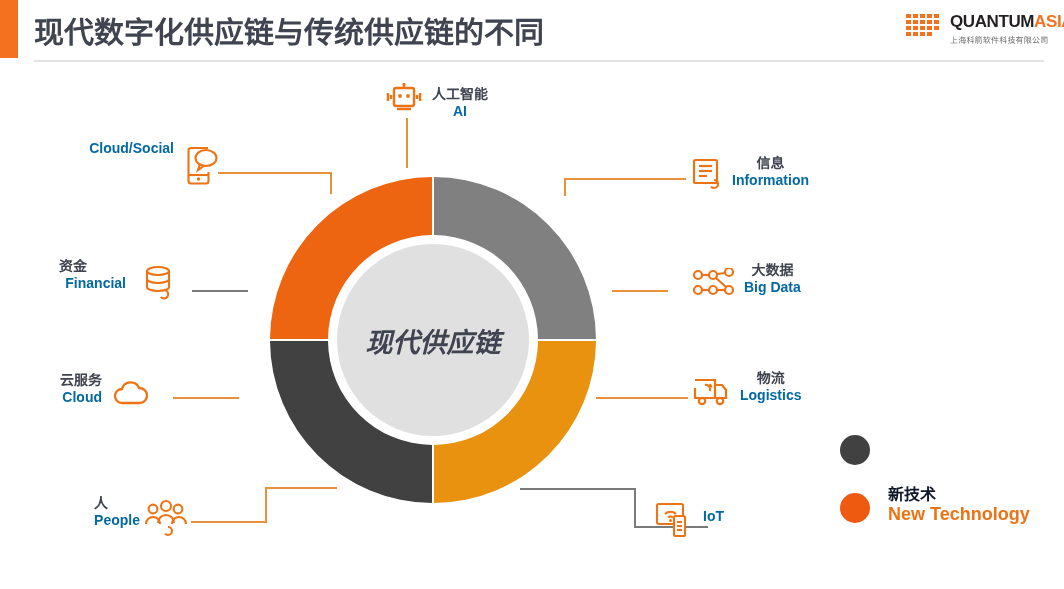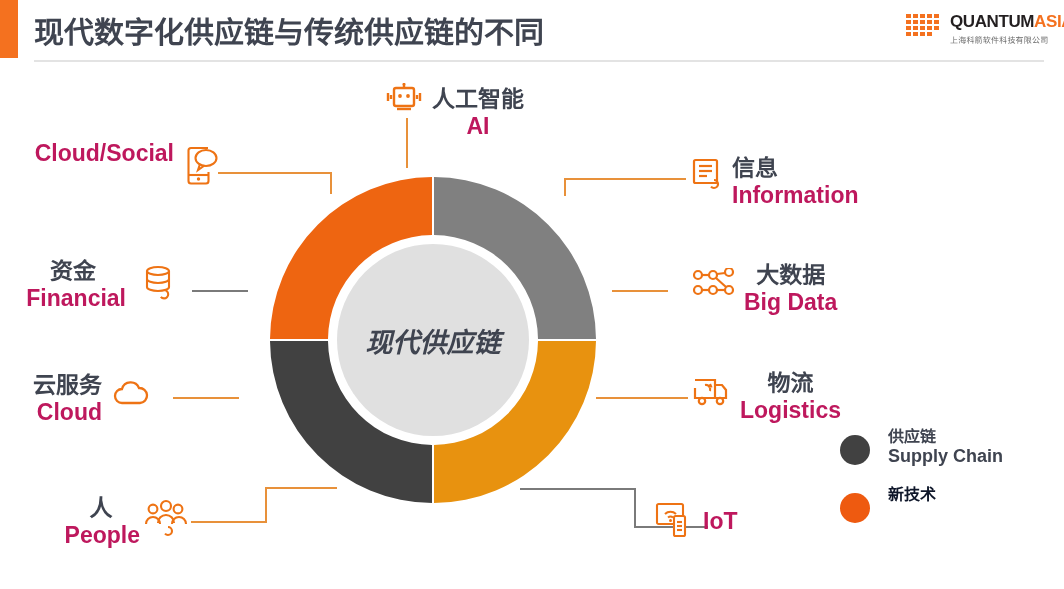--- a/index.html
+++ b/index.html
@@ -56,22 +56,22 @@
   #donut-center-text {
     position: absolute; left: 0; top: 0; width: 350px; height: 350px;
     display: flex; align-items: center; justify-content: center;
     font-size: 27px; font-weight: bold; color: #3F4450;
     pointer-events: none;
   }
 
   
   .node { position: absolute; }
   .node-text { white-space: nowrap; line-height: 1.18; }
-  .node-cn { font-size: 23px; font-weight: bold; color: #3F4450; }
-  .node-en { font-size: 23px; font-weight: bold; color: #be185d; }
+  .node-cn { font-size: 14px; font-weight: bold; color: #3F4450; }
+  .node-en { font-size: 14px; font-weight: bold; color: #0369a1; }
   .node-text.align-right { text-align: right; }
   .node-text.align-left  { text-align: left; }
 
   .icon { position: absolute; }
 
   
   .conn { position: absolute; }
   .conn-h { position: absolute; height: 2px; }
   .conn-v { position: absolute; width: 2px; }
   .c-orange { background: #E8913A; }
@@ -173,21 +173,21 @@
   <svg class="icon" style="left:0px; top:2px;" width="36" height="36" viewBox="0 0 36 36">
     <g fill="none" stroke="#EE7314" stroke-width="2.2">
       <rect x="4" y="3" width="23" height="23" rx="1.5"></rect>
       <line x1="9" y1="9" x2="22" y2="9"></line>
       <line x1="9" y1="14" x2="22" y2="14"></line>
       <line x1="9" y1="19" x2="17" y2="19"></line>
       <path d="M 24 23 a 4 4 0 0 1 4 4 a 4 4 0 0 1 -4 4 a 4 4 0 0 1 -3 -1.4"></path>
     </g>
   </svg>
   <div class="node-text align-left" style="position:absolute; left:42px; top:0px;">
-    <div class="node-cn" style="text-align:left">信息</div>
+    <div class="node-cn" style="text-align:center">信息</div>
     <div class="node-en">Information</div>
   </div>
 </div>
 
 <div class="conn-h c-orange" style="left:612px; top:290px; width:56px;"></div>
 <div class="node" style="left:692px; top:262px;">
   <svg class="icon" style="left:0px; top:6px;" width="44" height="30" viewBox="0 0 44 30">
     <g fill="none" stroke="#EE7314" stroke-width="2.2">
       <circle cx="6" cy="7" r="4"></circle>
         <circle cx="21" cy="7" r="4"></circle>
@@ -313,24 +313,21 @@
       <ellipse cx="20" cy="14" rx="10.5" ry="8" fill="#ffffff"></ellipse>
       <path d="M 14 20 L 12 26 L 18.5 21.5"></path>
     </g>
     <circle cx="12.5" cy="35" r="1.7" fill="#EE7314"></circle>
   </svg>
 </div>
 
 <div id="legend">
   <div class="legend-row">
     <div class="legend-dot" style="background:#414141;"></div>
-    <div class="legend-labels">
-      <div class="legend-cn" style="color:#3F4450;">供应链</div>
-      <div class="legend-en" style="color:#3F4450;">Supply Chain</div>
-    </div>
   </div>
   <div class="legend-row">
     <div class="legend-dot" style="background:#EE5A10;"></div>
     <div class="legend-labels">
       <div class="legend-cn" style="color:#0f172a;">新技术</div>
+      <div class="legend-en" style="color:#EE7314;">New Technology</div>
     </div>
   </div>
 </div>
 
 </body></html>

